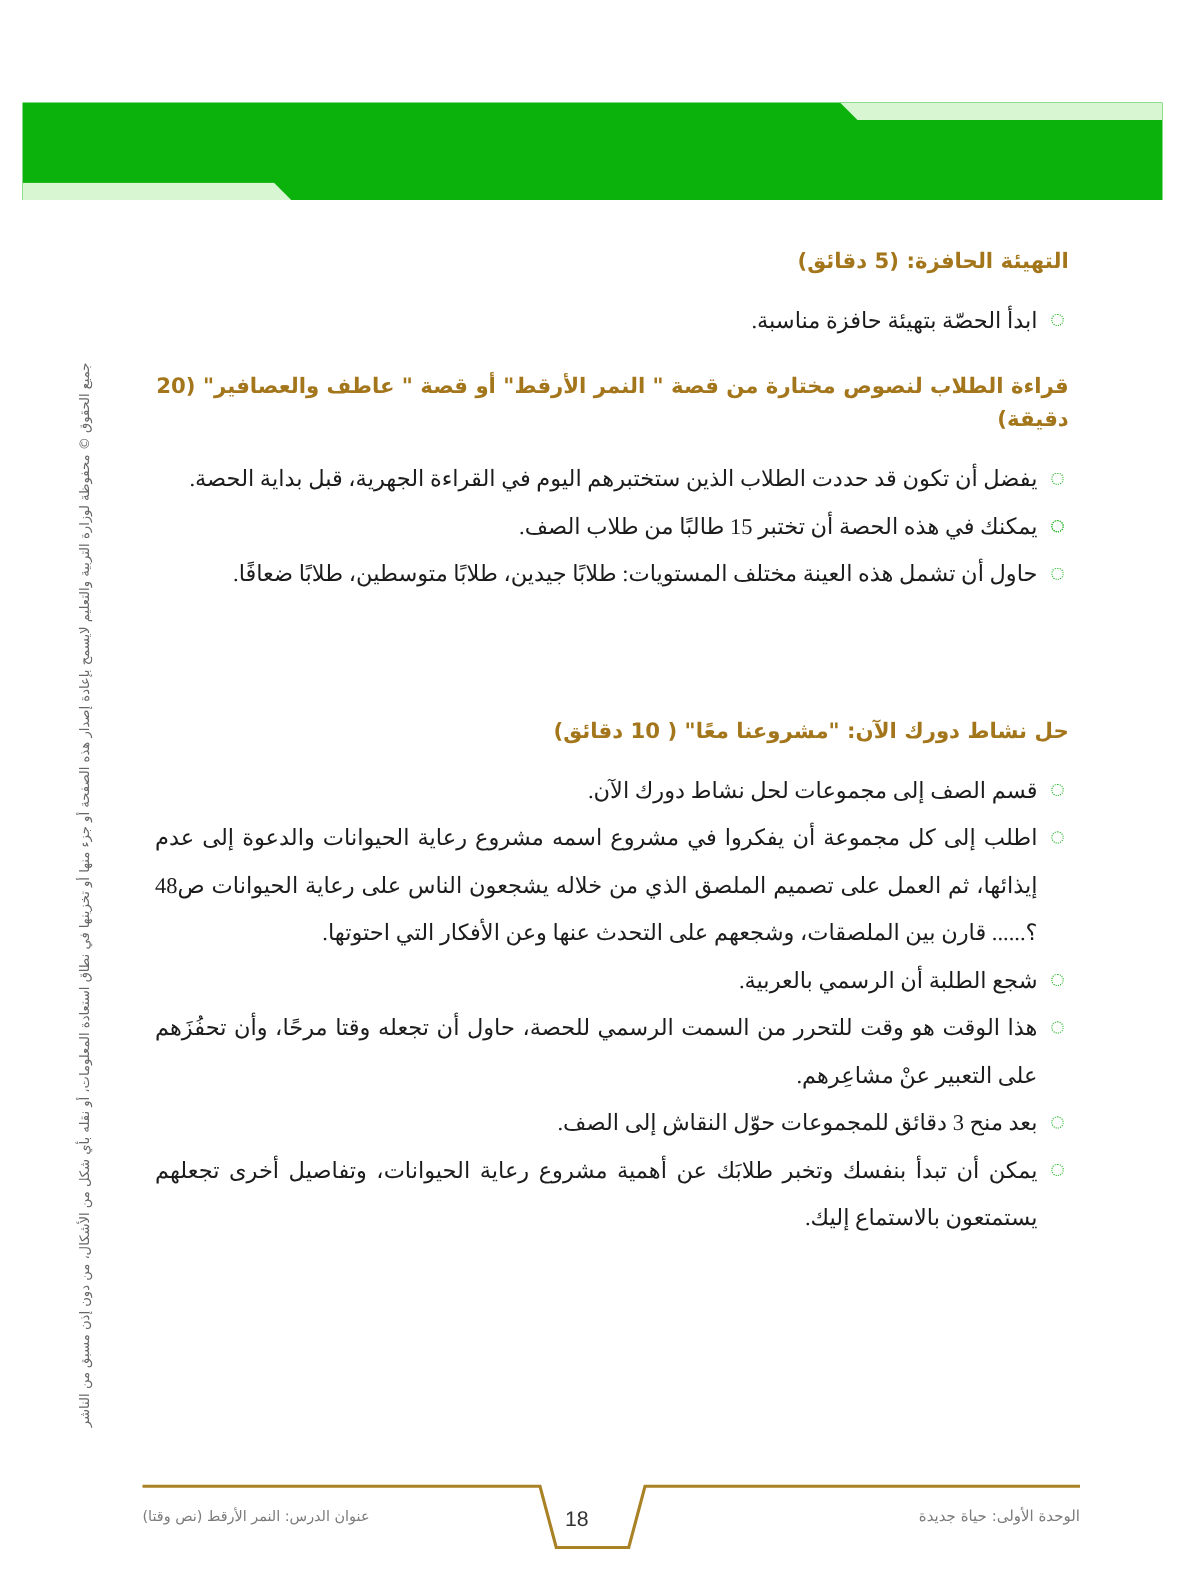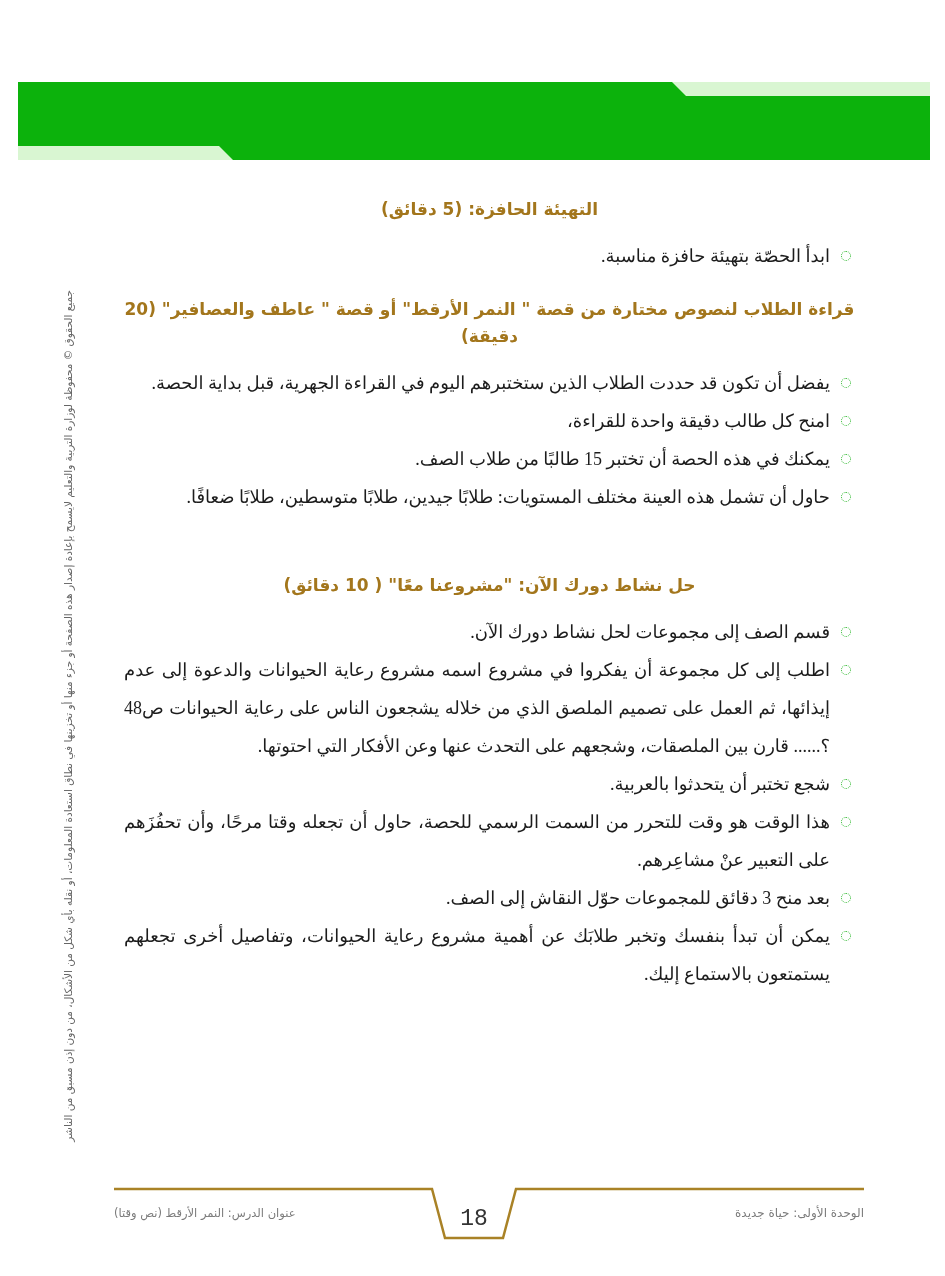--- a/index.html
+++ b/index.html
@@ -16,36 +16,36 @@
   
   .copyright{
     position:absolute;left:62px;top:1035px;width:745px;
     transform:rotate(-90deg);transform-origin:0 0;
     direction:rtl;white-space:nowrap;
     font-size:10.5px;color:#666;letter-spacing:0;
   }
   
   .sec{position:absolute;right:90px;width:731px;direction:rtl;}
   .sec1{top:196px}.sec2{top:296px}.sec3{top:572px}
-  .heading{color:#a3761c;font-size:17px;font-weight:bold;margin:0 0 14px 0;line-height:27px;text-align:center;}
+  .heading{color:#a3761c;font-size:17px;font-weight:bold;margin:0 0 14px 0;line-height:27px;text-align:right;}
   ul.bullets{list-style:none;margin:0;padding:0;}
   ul.bullets li{
     position:relative;padding-right:25px;margin:0;
     font-size:18px;line-height:38px;color:#1c1c1c;text-align:right;font-family:Liberation Serif, serif;
   }
   ul.bullets li.multi{text-align:justify;text-align-last:right;}
   .dot{
     position:absolute;right:4px;top:14px;width:8px;height:8px;
     border:1.6px dotted #2db82d;border-radius:50%;box-sizing:content-box;background:transparent;
   }
   
   .footer-line{position:absolute;left:0;top:1180px;}
   .page-num{
-    position:absolute;left:452px;top:1206px;width:44px;text-align:center;
-    font-family:Liberation Mono, monospace;font-size:23px;color:#333;
+    position:absolute;left:452px;top:1206px;width:44px;
+    font-family:Liberation Sans, sans-serif;font-size:17px;color:#333;
   }
   .footer-left{position:absolute;left:114px;top:1206px;font-size:11.5px;color:#7b7b7b;direction:rtl;}
   .footer-right{position:absolute;right:81px;top:1206px;font-size:12px;color:#7b7b7b;direction:rtl;}
 </style>
 </head>
 <body>
 
 <div class="header-band">
   <div class="band-strip-tr"></div>
   <div class="band-strip-bl"></div>
@@ -65,21 +65,20 @@
 
 <section class="sec sec2">
   <h2 class="heading">قراءة الطلاب لنصوص مختارة من قصة " النمر الأرقط" أو قصة " عاطف والعصافير" (20 دقيقة)</h2>
   <ul class="bullets">
     <li class="multi">
       <span class="dot"></span>
       <span>يفضل أن تكون قد حددت الطلاب الذين ستختبرهم اليوم في القراءة الجهرية، قبل بداية الحصة.</span>
     </li>
     <li>
       <span class="dot"></span>
-      <span>امنح كل طالب دقيقة واحدة للقراءة،</span>
     </li>
     <li>
       <span class="dot"></span>
       <span>يمكنك في هذه الحصة أن تختبر 15 طالبًا من طلاب الصف.</span>
     </li>
     <li>
       <span class="dot"></span>
       <span>حاول أن تشمل هذه العينة مختلف المستويات: طلابًا جيدين، طلابًا متوسطين، طلابًا ضعافًا.</span>
     </li>
   </ul>
@@ -91,21 +90,21 @@
     <li>
       <span class="dot"></span>
       <span>قسم الصف إلى مجموعات لحل نشاط دورك الآن.</span>
     </li>
     <li class="multi">
       <span class="dot"></span>
       <span>اطلب إلى كل مجموعة أن يفكروا في مشروع اسمه مشروع رعاية الحيوانات والدعوة إلى عدم إيذائها، ثم العمل على تصميم الملصق الذي من خلاله يشجعون الناس على رعاية الحيوانات ص48 ؟...... قارن بين الملصقات، وشجعهم على التحدث عنها وعن الأفكار التي احتوتها.</span>
     </li>
     <li>
       <span class="dot"></span>
-      <span>شجع تختبر أن يتحدثوا بالعربية.</span>
+      <span>شجع الطلبة أن الرسمي بالعربية.</span>
     </li>
     <li class="multi">
       <span class="dot"></span>
       <span>هذا الوقت هو وقت للتحرر من السمت الرسمي للحصة، حاول أن تجعله وقتا مرحًا، وأن تحفُزَهم على التعبير عنْ مشاعِرهم.</span>
     </li>
     <li>
       <span class="dot"></span>
       <span>بعد منح 3 دقائق للمجموعات حوّل النقاش إلى الصف.</span>
     </li>
     <li class="multi">

